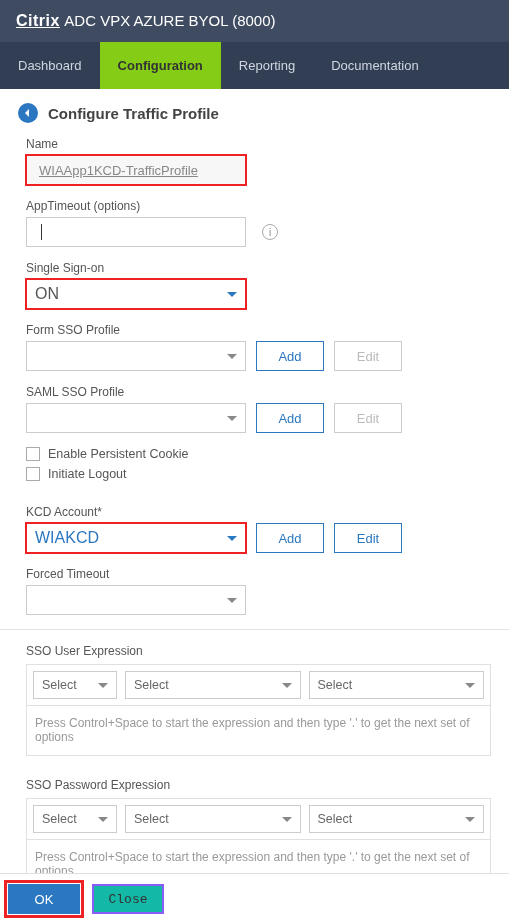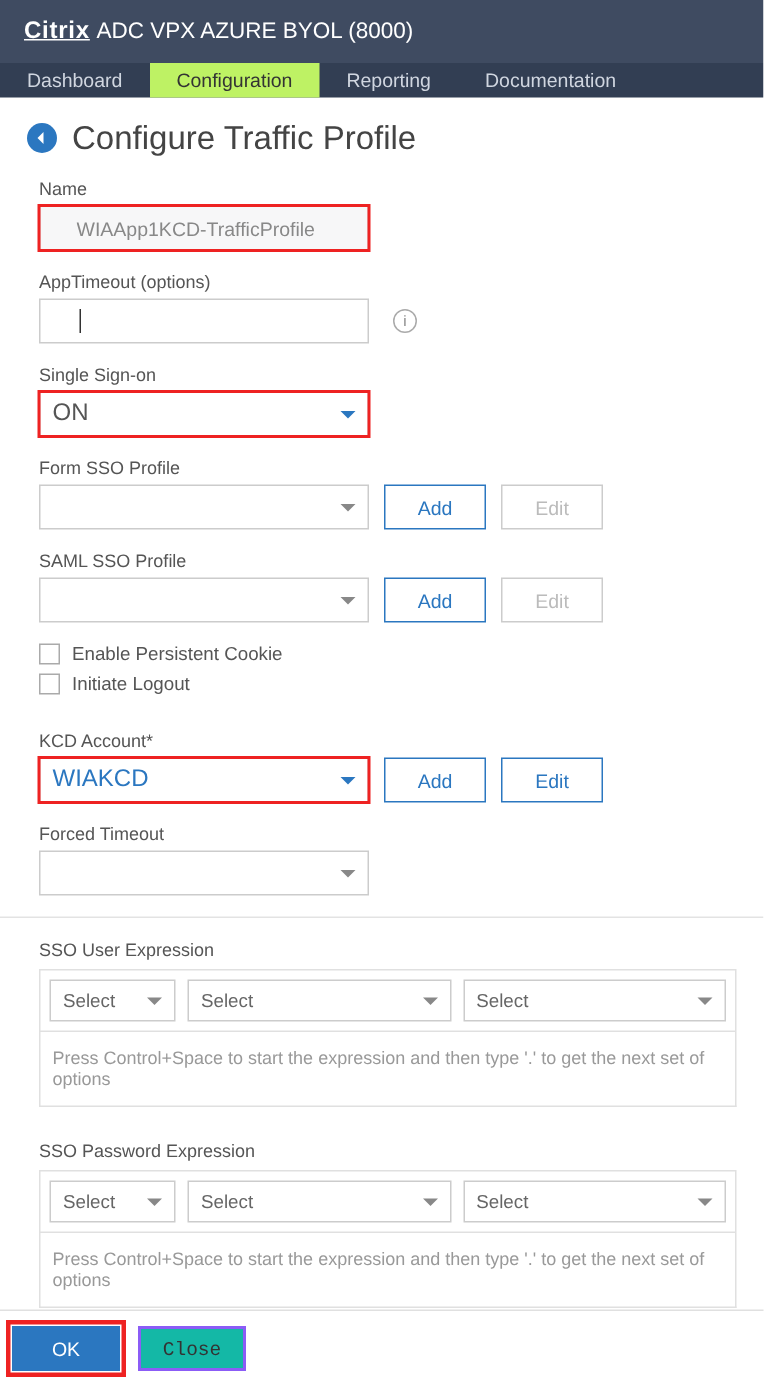--- a/index.html
+++ b/index.html
@@ -1,30 +1,30 @@
 <!DOCTYPE html>
 <html><head>
 <meta charset="utf-8">
 <style>
   * { box-sizing: border-box; margin: 0; padding: 0; font-family: -apple-system, BlinkMacSystemFont, "Segoe UI", Arial, sans-serif; }
   body { width: 509px; height: 924px; background: #fff; overflow: hidden; font-size: 13px; color: #333; }
   .header { background: #3f4b61; color: #fff; padding: 12px 16px; font-size: 16px; }
   .header .brand { font-weight: bold; letter-spacing: 0.5px; text-decoration: underline; }
   .header .prod { font-weight: 300; font-size: 15px; }
   .tabs { background: #323e53; display: flex; }
-  .tab { padding: 4px 18px; color: #d0d6e0; font-size: 13px; cursor: pointer; flex-shrink:0; }
-  .tab.active { background: #bef264; color: #333; }
+  .tab { padding: 16px 18px; color: #d0d6e0; font-size: 13px; cursor: pointer; flex-shrink:0; }
+  .tab.active { background: #84cc16; color: #333; font-weight: bold; }
   .content { padding: 14px 18px; }
   .title-row { display:flex; align-items:center; gap:10px; margin-bottom:14px; }
   .back-btn { width:20px; height:20px; border-radius:50%; background:#2b77c0; display:flex; align-items:center; justify-content:center; cursor:pointer; }
   .back-btn svg { fill:#fff; }
-  .page-title { font-size: 22px; font-weight: 400; color:#444; }
+  .page-title { font-size: 15px; font-weight: 700; color:#444; }
   .form { padding-left:8px; }
   .label { font-size:12px; color:#555; margin-bottom:4px; display:block; }
-  .input { height:30px; border:1px solid #ccc; padding:0 24px; font-size:13px; color:#555; background:#fff; width:220px; }
+  .input { height:30px; border:1px solid #ccc; padding:0 12px; font-size:13px; color:#555; background:#fff; width:220px;text-decoration:underline; }
   .input.readonly { background:#f7f7f8; color:#888; }
   .select { height:30px; border:1px solid #ccc; background:#fff; display:flex; align-items:center; justify-content:space-between; padding:0 8px; font-size:16px; color:#555; width:220px; position:relative; cursor:pointer;}
   .chev { width:0; height:0; border-left:5px solid transparent; border-right:5px solid transparent; border-top:5px solid #888;}
   .chev.blue { border-top-color:#2b77c0; }
   .hl-red { outline:2px solid #e22; outline-offset:-1px; }
   .row { margin-bottom:14px; }
   .row-flex { display:flex; gap:10px; align-items:center; }
   .btn { height:30px; min-width:68px; border:1px solid #2b77c0; background:#fff; color:#2b77c0; font-size:13px; display:flex; align-items:center; justify-content:center; cursor:pointer; padding:0 8px;}
   .btn.disabled { border-color:#ccc; color:#bbb; cursor:default; }
   .check-row { display:flex; align-items:center; gap:8px; margin-bottom:6px; }

